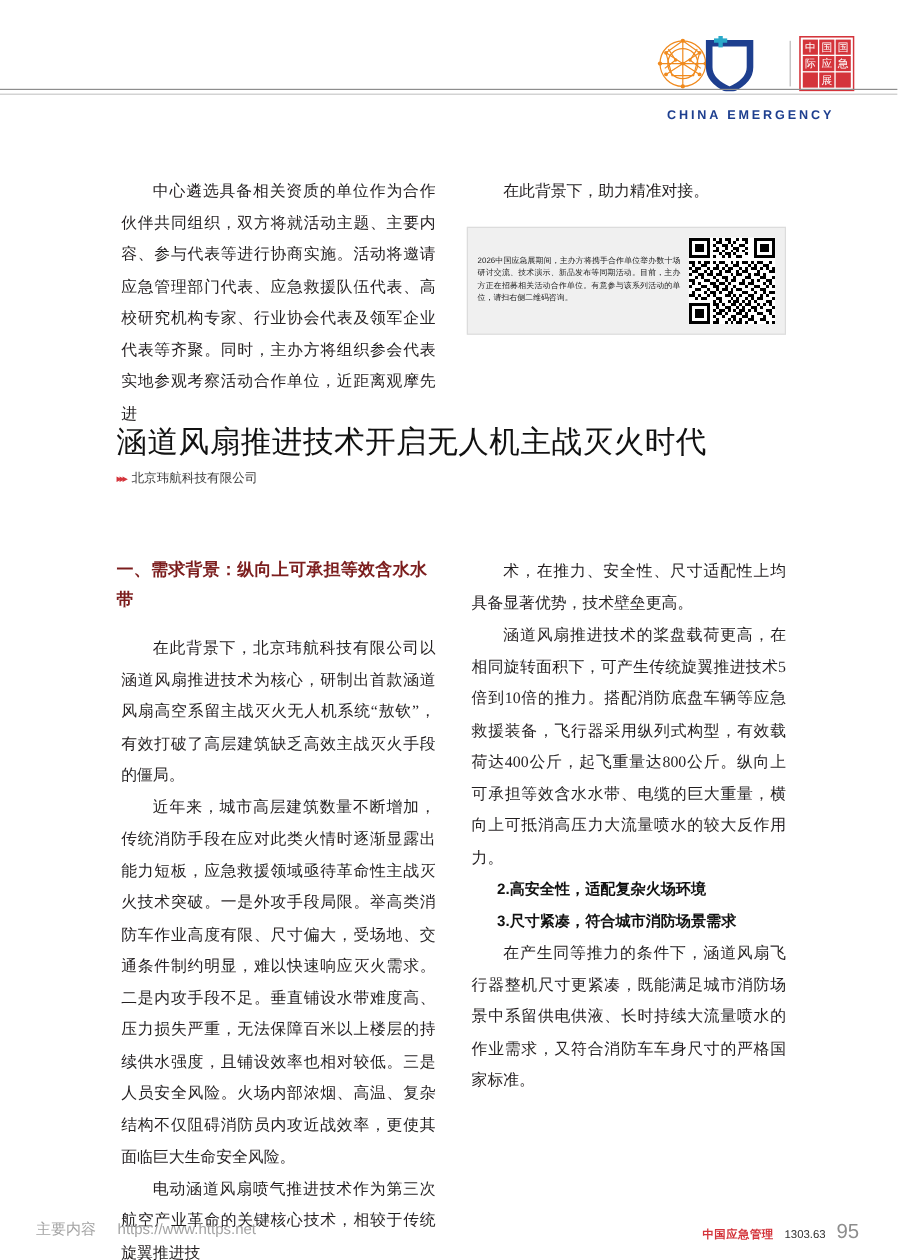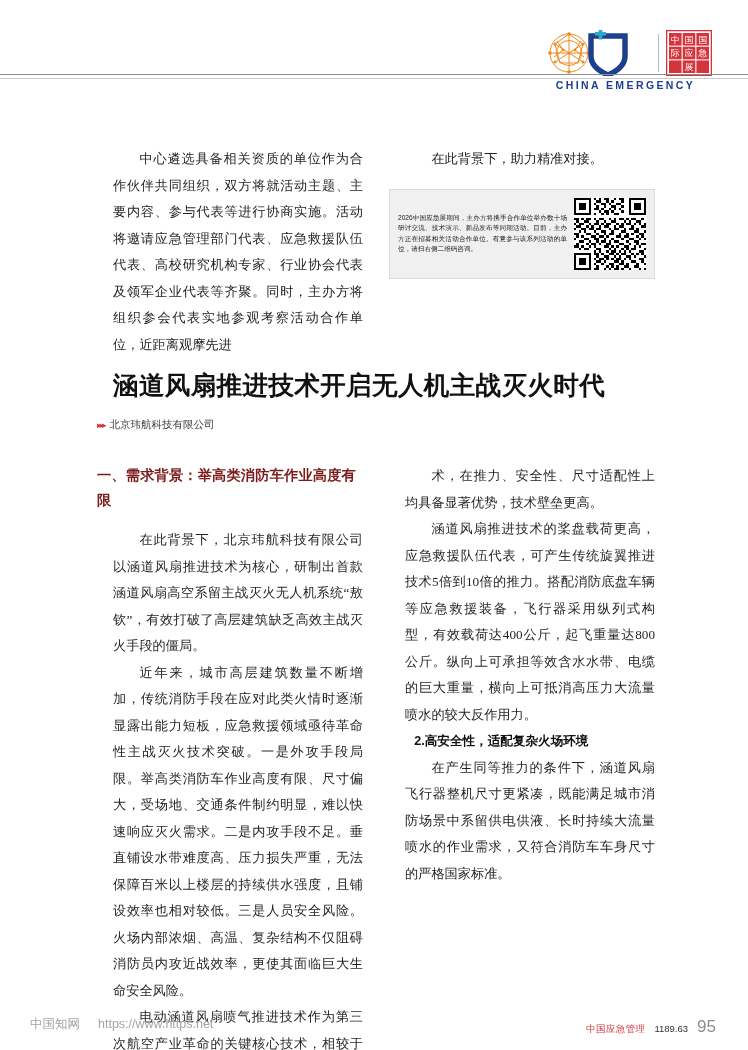--- a/index.html
+++ b/index.html
@@ -17,21 +17,21 @@
   .header { position:absolute; left:0; top:0; width:748px; height:110px; }
   .logo-wrap {
     position:absolute; right:36px; top:30px;
     display:flex; flex-direction:column; align-items:center;
   }
   .logo-row { display:flex; align-items:center; gap:7px; }
   .logo-mark { width:112px; height:46px; display:block; }
   .logo-div { width:1px; height:38px; background:#b9b9b9; }
   .logo-seal { width:46px; height:46px; display:block; }
   .logo-text {
-    margin-top:3px;
+    margin-top:14px;
     font-family:"Liberation Sans", sans-serif;
     font-weight:bold; font-size:10.5px; letter-spacing:2.4px;
     color:#1e3f8f;
   }
   .hr-top {
     position:absolute; left:0; top:74px; width:748px; height:0;
     border-top:1.6px solid #8d8d8d;
   }
   .hr-top2 {
     position:absolute; left:0; top:77.5px; width:748px; height:0;
@@ -39,21 +39,21 @@
   }
 
   
   .cols {
     position:absolute; left:97px; top:146px; width:558px;
   }
   .two-col { display:flex; gap:26px; }
   .col { width:266px; }
 
   p.body {
-    margin:0 0 0 16px;
+    margin:0 0 0 4px;
     font-size:13.2px;
     line-height:26.5px;
     text-align:justify;
     text-justify:inter-ideograph;
     text-indent:2em;
     color:#231f20;
     font-family:"Liberation Serif", serif;
   }
 
   
@@ -73,23 +73,23 @@
     font-size:6.6px;
     line-height:10.4px;
     color:#1a1a1a;
     text-align:justify;
   }
   .qr { width:72px; height:72px; flex:0 0 72px; display:block; background:#fff; }
 
   
   .article-head { position:absolute; left:97px; top:352px; width:600px; }
   h1.title {
-    margin:16px;
-    font-family:"Liberation Sans", sans-serif;
-    font-weight:bold;
+    margin:0;
+    font-family:"Liberation Sans", sans-serif;
+    font-weight:normal;
     font-size:25.5px;
     letter-spacing:0.4px;
     color:#111111;
     line-height:34px;
   }
   .byline {
     margin-top:6px;
     display:flex; align-items:center; gap:5px;
     font-family:"Liberation Sans", sans-serif;
     font-size:10.5px;
@@ -128,21 +128,21 @@
     color:#a3a3a3;
     font-family:"Liberation Sans", sans-serif;
     font-size:12.5px;
   }
   .footer-right {
     position:absolute; right:32px; top:13px;
     display:flex; align-items:baseline; gap:9px;
     font-family:"Liberation Sans", sans-serif;
     font-size:9.5px;
   }
-  .f-journal { color:#d4343b; font-weight:normal; letter-spacing:0.4px; }
+  .f-journal { color:#d4343b; font-weight:bold; letter-spacing:0.4px; }
   .f-date { color:#333333; }
   .f-page { color:#8d8d8d; font-size:17px; }
 </style>
 </head>
 <body>
 
 <div class="page">
 
   <div class="header">
     <div class="logo-wrap">
@@ -443,39 +443,40 @@
     <h1 class="title">涵道风扇推进技术开启无人机主战灭火时代</h1>
     <div class="byline">
       <span class="arrows" style="color:#d4343b;font-size:9px;letter-spacing:-2px;">▸▸▸</span>
       <span>北京玮航科技有限公司</span>
     </div>
   </div>
 
   <div class="main-cols">
     <div class="two-col">
       <div class="col" id="left-col">
-          <h2 class="sec">一、需求背景：举高类消防车作业高度有限</h2>
+          <h2 class="sec">一、需求背景：纵向上可承担等效含水水带</h2>
           <p class="body">在此背景下，北京玮航科技有限公司以涵道风扇推进技术为核心，研制出首款涵道风扇高空系留主战灭火无人机系统“敖钦”，有效打破了高层建筑缺乏高效主战灭火手段的僵局。</p>
           <p class="body">近年来，城市高层建筑数量不断增加，传统消防手段在应对此类火情时逐渐显露出能力短板，应急救援领域亟待革命性主战灭火技术突破。一是外攻手段局限。举高类消防车作业高度有限、尺寸偏大，受场地、交通条件制约明显，难以快速响应灭火需求。二是内攻手段不足。垂直铺设水带难度高、压力损失严重，无法保障百米以上楼层的持续供水强度，且铺设效率也相对较低。三是人员安全风险。火场内部浓烟、高温、复杂结构不仅阻碍消防员内攻近战效率，更使其面临巨大生命安全风险。</p>
           <p class="body">电动涵道风扇喷气推进技术作为第三次航空产业革命的关键核心技术，相较于传统旋翼推进技</p>
         </div>
       <div class="col" id="right-col">
           <p class="body">术，在推力、安全性、尺寸适配性上均具备显著优势，技术壁垒更高。</p>
-          <p class="body">涵道风扇推进技术的桨盘载荷更高，应急救援队伍代表，可产生传统旋翼推进技术5倍到10倍的推力。搭配消防底盘车辆等应急救援装备，飞行器采用纵列式构型，有效载荷达400公斤，起飞重量达800公斤。纵向上可承担等效含水水带、电缆的巨大重量，横向上可抵消高压力大流量喷水的较大反作用力。</p>
+          <p class="body">涵道风扇推进技术的桨盘载荷更高，在相同旋转面积下，可产生传统旋翼推进技术5倍到10倍的推力。搭配消防底盘车辆等应急救援装备，飞行器采用纵列式构型，有效载荷达400公斤，起飞重量达800公斤。纵向上可承担等效含水水带、电缆的巨大重量，横向上可抵消高压力大流量喷水的较大反作用力。</p>
           <h3 class="sub">2.高安全性，适配复杂火场环境</h3>
+          <h3 class="sub">3.尺寸紧凑，符合城市消防场景需求</h3>
           <p class="body">在产生同等推力的条件下，涵道风扇飞行器整机尺寸更紧凑，既能满足城市消防场景中系留供电供液、长时持续大流量喷水的作业需求，又符合消防车车身尺寸的严格国家标准。</p>
         </div>
     </div>
   </div>
 
   <div class="footer">
     <div class="footer-left">
-      <span>中国知网</span>
+      <span>主要内容</span>
       <span>https://www.https.net</span>
     </div>
     <div class="footer-right">
       <span class="f-journal">中国应急管理</span>
-      <span class="f-date">1189.63</span>
+      <span class="f-date">1303.63</span>
       <span class="f-page">95</span>
     </div>
   </div>
 
 </div>
 
 </body></html>

